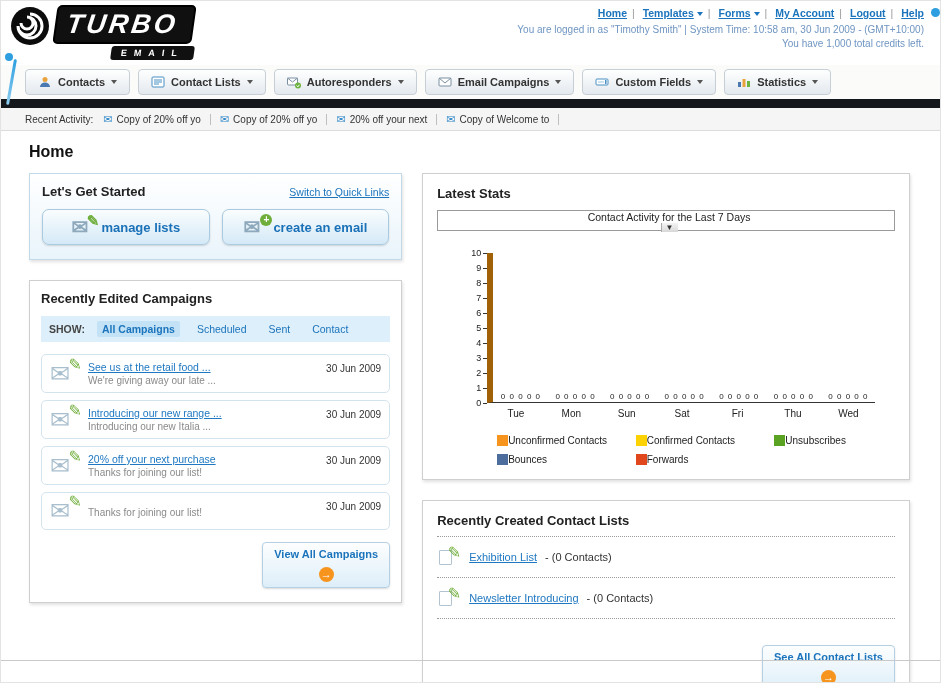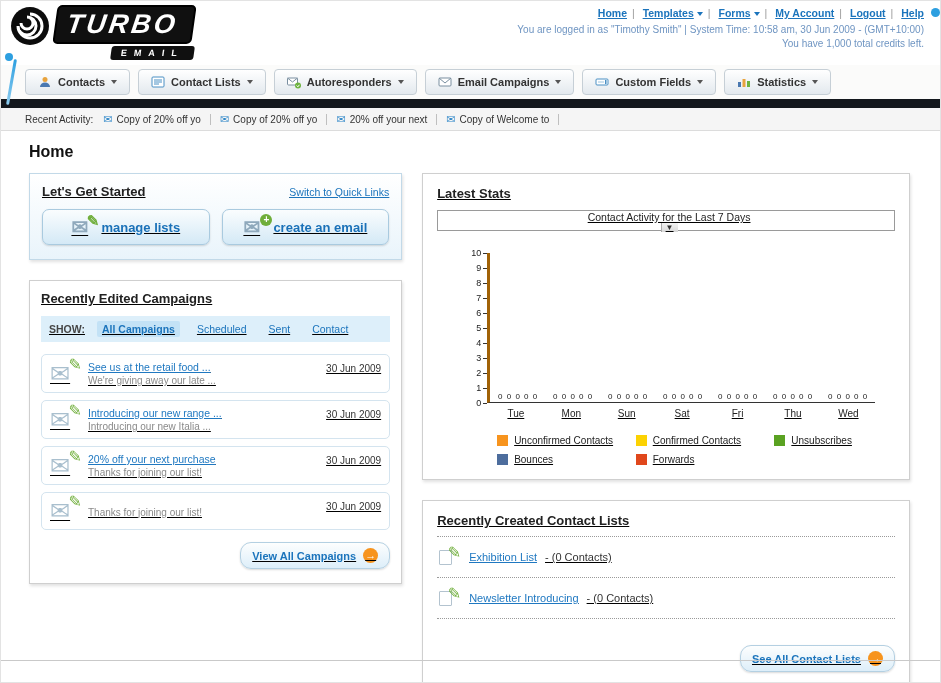--- a/index.html
+++ b/index.html
@@ -40,21 +40,21 @@
   .activity-item .env-sm { color:#2d86c8; font-size:11px; line-height:1; }
   .activity-item .txt { color:#333; }
 
   
   .content { padding:10px 30px 0 28px; }
   .page-title { font-size:16px; font-weight:700; color:#111; margin:2px 0 12px 0; }
   .columns { display:flex; gap:20px; align-items:flex-start; }
   .left-col { width:374px; }
   .right-col { width:489px; }
 
-  .panel { background:#fff; border:1px solid #cfcfcf; box-shadow:1px 2px 3px rgba(0,0,0,0.12);text-decoration:underline; }
+  .panel { background:#fff; border:1px solid #cfcfcf; box-shadow:1px 2px 3px rgba(0,0,0,0.12); }
   .panel-title { font-size:13px; font-weight:700; color:#222; }
 
   
   .get-started { background:linear-gradient(#ffffff,#e9f4fb); border:1px solid #c2d9e8; padding:10px 12px 14px; margin-bottom:20px; }
   .gs-head { display:flex; justify-content:space-between; align-items:center; margin-bottom:10px; }
   .gs-link { font-size:10.5px; color:#1b74bc; text-decoration:underline; cursor:pointer; }
   .gs-buttons { display:flex; gap:12px; }
   .gs-btn { flex:1; display:flex; align-items:center; justify-content:center; gap:8px; height:36px;
             background:linear-gradient(#fafdfe,#d4e9f6); border:1px solid #a9cadf; border-radius:7px;
             box-shadow:0 1px 2px rgba(0,0,0,0.15); font-size:13px; font-weight:700; color:#1a71b8; cursor:pointer; }
@@ -71,40 +71,40 @@
   .filter.active { background:#c3e2f6; font-weight:700; border-radius:2px; }
   .camp-row { display:flex; align-items:center; gap:8px; border:1px solid #d4e4ef; border-radius:5px; padding:6px 8px; margin-bottom:7px; background:#fff; cursor:pointer; }
   .camp-icon { position:relative; width:30px; height:24px; flex:0 0 30px; }
   .camp-icon .env { font-size:24px; color:#a9bfce; line-height:24px; }
   .camp-icon .pen { position:absolute; right:-2px; top:-7px; font-size:16px; color:#6fae3a; }
   .camp-text { flex:1; min-width:0; }
   .camp-title { font-size:10.5px; color:#1f78c1; text-decoration:underline; cursor:pointer; }
   .camp-sub { font-size:10px; color:#8a8a8a; margin-top:2px; }
   .camp-date { font-size:10px; color:#333; width:62px; text-align:right; align-self:flex-start; padding-top:2px; }
   .panel-footer { display:flex; justify-content:flex-end; margin-top:12px; }
-  .pill-btn { display:inline-flex; align-items:center; gap:7px; padding:5px 11px; background:linear-gradient(#fdfefe,#ddeef9); border:1px solid #b4d0e2; border-radius:11px; box-shadow:0 1px 2px rgba(0,0,0,0.15); font-size:11px; font-weight:700; color:#1b74bc; cursor:pointer; }
+  .pill-btn { display:inline-flex; align-items:center; gap:7px; padding:5px 11px; background:linear-gradient(#fdfefe,#ddeef9); border:1px solid #b4d0e2; border-radius:4px; box-shadow:0 1px 2px rgba(0,0,0,0.15); font-size:11px; font-weight:700; color:#1b74bc; cursor:pointer;flex-direction:column; }
   .arrow-circle { display:inline-flex; align-items:center; justify-content:center; width:15px; height:15px; border-radius:50%; background:#f7941e; color:#fff; font-size:11px; font-weight:700; line-height:1; }
 
   
   .stats { padding:12px 14px 10px; margin-bottom:20px; }
   .select { display:flex; align-items:center; justify-content:space-between; border:1px solid #9a9a9a; background:#fff; height:21px; margin-top:9px; padding-left:6px; font-size:10.5px; color:#222; cursor:pointer;flex-direction:column; }
   .select-arrow { width:17px; height:19px; background:linear-gradient(#f4f4f4,#d8d8d8); border-left:1px solid #aaa; display:flex; align-items:center; justify-content:center; font-size:8px; color:#333; }
   .chart { margin:22px 0 0 26px; width:420px; }
   .plot-wrap { display:flex; }
   .y-axis { position:relative; width:24px; height:150px; }
   .ytick { position:absolute; right:0; transform:translateY(50%); display:flex; align-items:center; gap:2px; }
   .ytick-label { font-size:9px; color:#222; }
   .ytick-mark { width:4px; height:1px; background:#333; }
-  .plot { position:relative; width:388px; height:150px; border-left:3px solid #a16207; border-bottom:1px solid #333; }
+  .plot { position:relative; width:388px; height:150px; border-left:6px solid #a16207; border-bottom:1px solid #333; }
   .values-row { position:absolute; left:0; right:0; bottom:1px; display:flex; }
   .chart-group-values { flex:1; text-align:center; font-size:8px; color:#222; word-spacing:2px; }
   .xlabels-row { display:flex; margin-left:25px; width:388px; margin-top:5px; }
   .chart-xlabel { flex:1; text-align:center; font-size:10px; color:#222; }
   .legend { display:flex; flex-wrap:wrap; margin:16px 0 4px 34px; width:420px; row-gap:8px; }
-  .legend-item { display:flex; align-items:center; gap:6px; width:33%; }
+  .legend-item { display:flex; align-items:center; width:33%; }
   .legend-swatch { width:11px; height:11px; display:inline-block; }
   .legend-label { font-size:10px; color:#222; }
 
   
   .clists { padding:12px 14px 14px; min-height:150px; }
   .clists .panel-title { padding-bottom:8px; border-bottom:1px dotted #9a9a9a; }
   .clist-row { display:flex; align-items:center; gap:8px; padding:10px 2px; border-bottom:1px dotted #9a9a9a; cursor:pointer; }
   .clist-icon { position:relative; width:22px; height:20px; flex:0 0 22px; }
   .clist-icon .sheet { position:absolute; left:0; top:3px; width:13px; height:15px; background:#fff; border:1px solid #b3c3cf; border-radius:1px; }
   .clist-icon .pen { position:absolute; right:0; top:-4px; font-size:16px; color:#6fae3a; }

